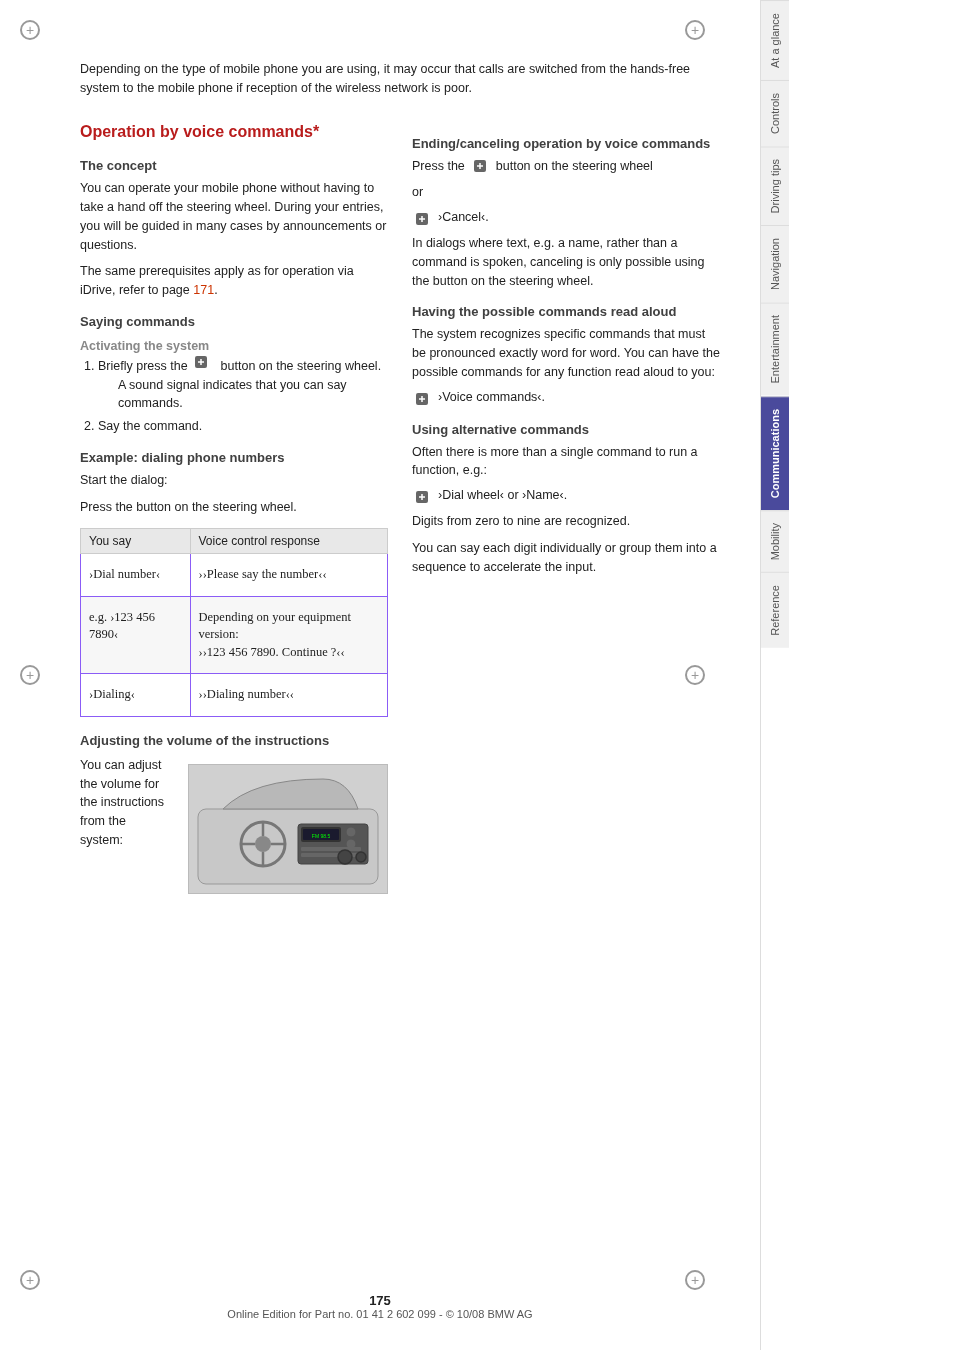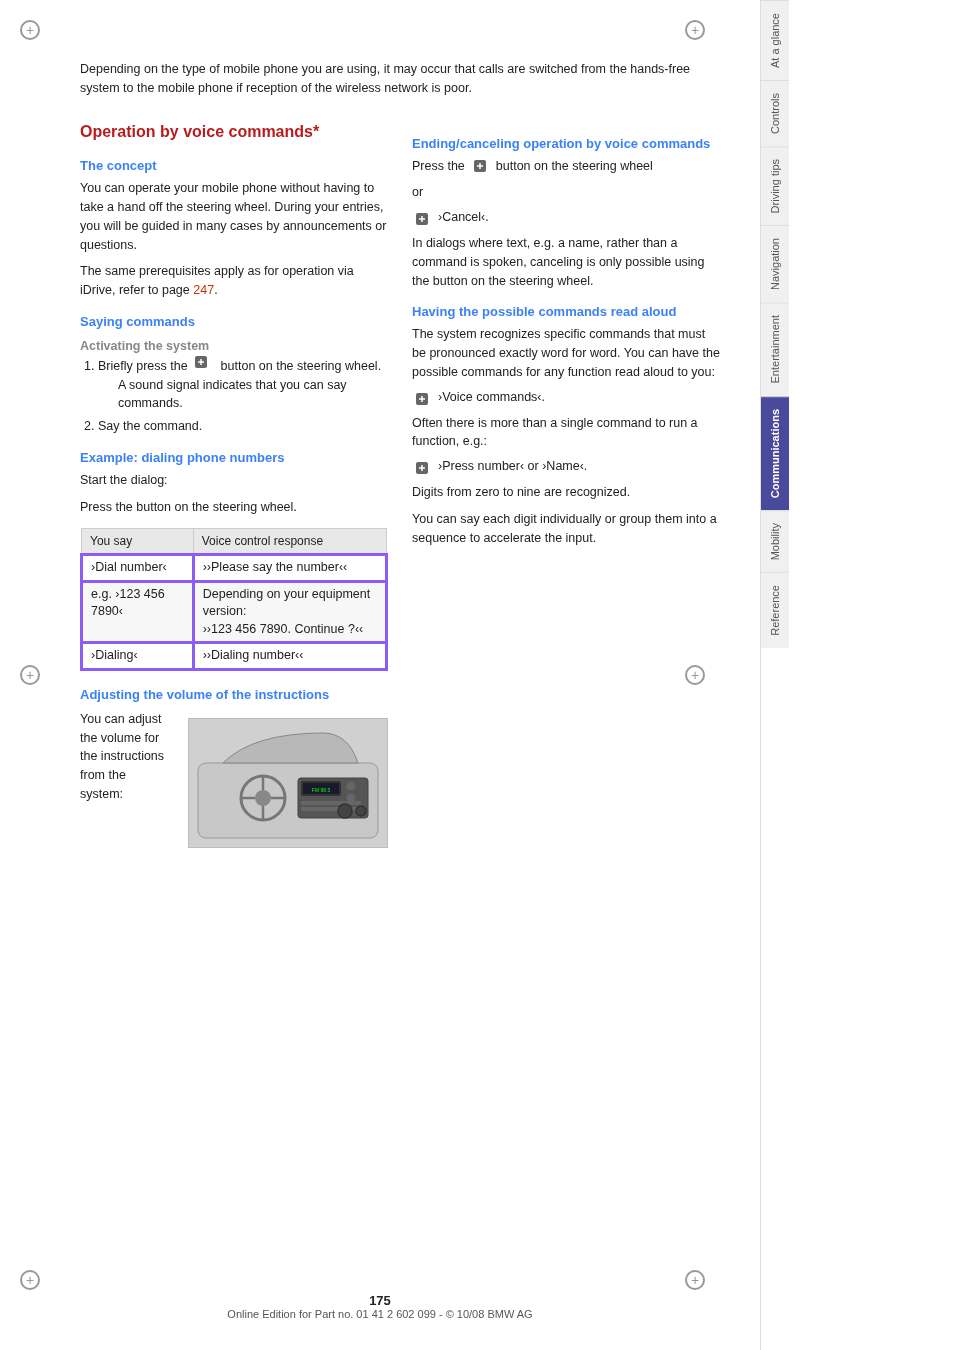--- a/index.html
+++ b/index.html
@@ -96,21 +96,21 @@
       font-weight: bold;
       color: #b91c1c;
       margin-bottom: 16px;
       line-height: 1.3;
     }
 
     
     .sub-heading {
       font-size: 13px;
       font-weight: bold;
-      color: #3b82f6;
+      color: #404040;
       margin-bottom: 6px;
       margin-top: 14px;
     }
 
     
     .sub-sub-heading {
       font-size: 12.5px;
       font-weight: bold;
       color: #888;
       margin-top: 10px;
@@ -187,24 +187,25 @@
     .dialog-table th {
       background: #e8e8e8;
       padding: 5px 8px;
       text-align: left;
       font-weight: normal;
       font-size: 12px;
       border: 1px solid #ccc;
     }
 
     .dialog-table td {
-      padding: 3px 8px;
-      border: 3px solid #8b5cf6;
+      padding: 12px 8px;
+      border: 1px solid #8b5cf6;
       vertical-align: top;
       line-height: 1.4;
+      font-family: Liberation Serif, serif;
     }
 
     .dialog-table tr:nth-child(even) td {
       background: #f7f7f7;
     }
 
     
     .car-image {
       width: 200px;
       height: 130px;
@@ -284,21 +285,21 @@
     <div class="two-col">
 
       <div class="col-left">
 
         <h1 class="section-title">Operation by voice commands*</h1>
 
         <div class="sub-heading">The concept</div>
         <p class="body-text">You can operate your mobile phone without having to take a hand off the steering wheel. During your entries, you will be guided in many cases by announcements or questions.</p>
         <p class="body-text">
           <span>The same prerequisites apply as for operation via iDrive, refer to page</span>
-          <a class="inline-link">247</a><span>.</span>
+          <a class="inline-link">171</a><span>.</span>
         </p>
 
         <div class="sub-heading">Saying commands</div>
 
         <div class="sub-sub-heading">Activating the system</div>
         <ol class="ordered-list">
           <li>
             <span>Briefly press the</span>
             
             <span class="voice-icon">
@@ -413,30 +414,31 @@
           <span class="voice-icon">
             <svg viewBox="0 0 16 16" fill="none" xmlns="http://www.w3.org/2000/svg">
               <rect x="2" y="2" width="12" height="12" rx="2" fill="#666"></rect>
               <line x1="5" y1="8" x2="11" y2="8" stroke="white" stroke-width="1.5"></line>
               <line x1="8" y1="5" x2="8" y2="11" stroke="white" stroke-width="1.5"></line>
             </svg>
           </span>
           <span class="cmd-text">›Voice commands‹.</span>
         </div>
 
+        <div class="sub-heading">Using alternative commands</div>
         <p class="body-text">Often there is more than a single command to run a function, e.g.:</p>
         <div class="voice-cmd-row">
           <span class="voice-icon">
             <svg viewBox="0 0 16 16" fill="none" xmlns="http://www.w3.org/2000/svg">
               <rect x="2" y="2" width="12" height="12" rx="2" fill="#666"></rect>
               <line x1="5" y1="8" x2="11" y2="8" stroke="white" stroke-width="1.5"></line>
               <line x1="8" y1="5" x2="8" y2="11" stroke="white" stroke-width="1.5"></line>
             </svg>
           </span>
-          <span class="cmd-text">›Press number‹ or ›Name‹.</span>
+          <span class="cmd-text">›Dial wheel‹ or ›Name‹.</span>
         </div>
         <p class="body-text">Digits from zero to nine are recognized.</p>
         <p class="body-text">You can say each digit individually or group them into a sequence to accelerate the input.</p>
 
       </div>
     </div>
 
     <div class="page-footer">
       <span class="page-number">175</span>
       <span>Online Edition for Part no. 01 41 2 602 099 - © 10/08 BMW AG</span>

